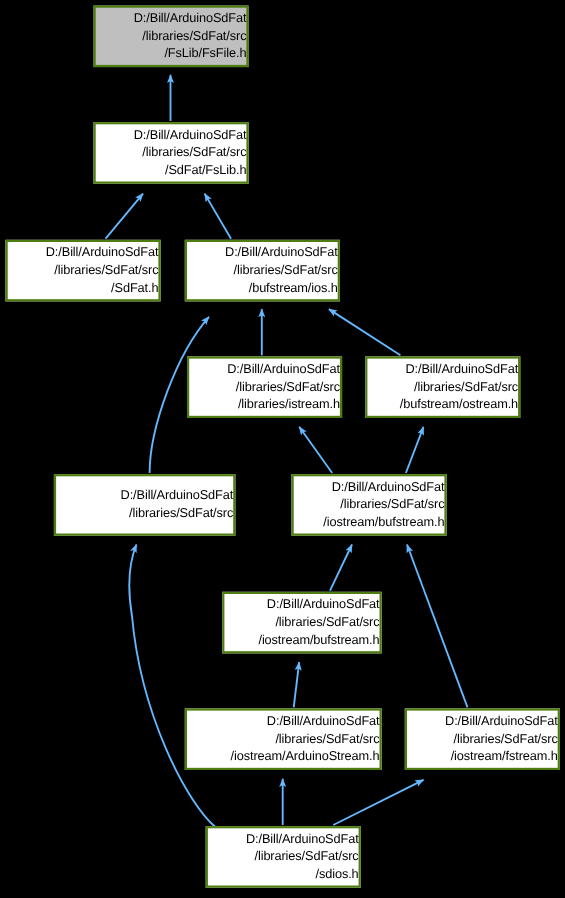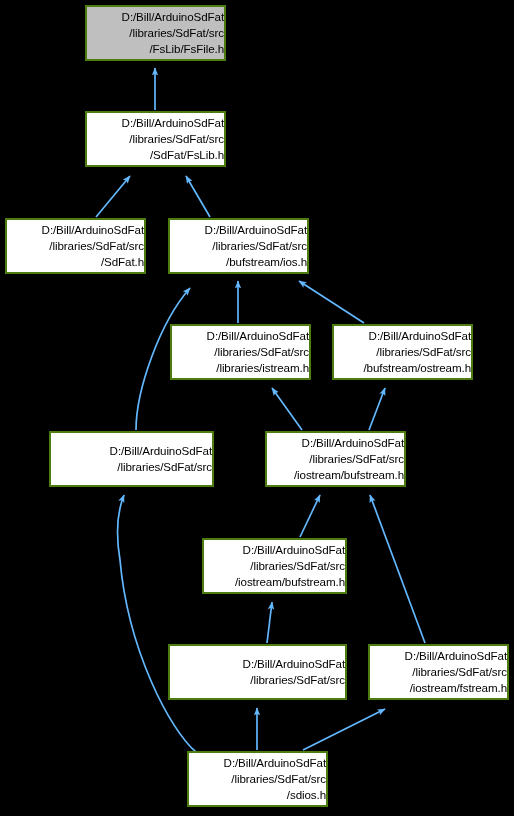--- a/index.html
+++ b/index.html
@@ -78,17 +78,17 @@
   <div id="nodes-layer">
       <div class="node root" style="left: 85px; top: 5px; width: 141px; height: 56px; background: rgb(191, 191, 191);"><span class="line">D:/Bill/ArduinoSdFat</span><span class="line">/libraries/SdFat/src</span><span class="line">/FsLib/FsFile.h</span></div>
       <div class="node" style="left: 85px; top: 111px; width: 141px; height: 56px;"><span class="line">D:/Bill/ArduinoSdFat</span><span class="line">/libraries/SdFat/src</span><span class="line">/SdFat/FsLib.h</span></div>
       <div class="node" style="left: 5px; top: 218px; width: 141px; height: 56px;"><span class="line">D:/Bill/ArduinoSdFat</span><span class="line">/libraries/SdFat/src</span><span class="line">/SdFat.h</span></div>
       <div class="node" style="left: 168px; top: 218px; width: 141px; height: 56px;"><span class="line">D:/Bill/ArduinoSdFat</span><span class="line">/libraries/SdFat/src</span><span class="line">/bufstream/ios.h</span></div>
       <div class="node" style="left: 170px; top: 324px; width: 141px; height: 56px;"><span class="line">D:/Bill/ArduinoSdFat</span><span class="line">/libraries/SdFat/src</span><span class="line">/libraries/istream.h</span></div>
       <div class="node" style="left: 332px; top: 324px; width: 141px; height: 56px;"><span class="line">D:/Bill/ArduinoSdFat</span><span class="line">/libraries/SdFat/src</span><span class="line">/bufstream/ostream.h</span></div>
       <div class="node" style="left: 49px; top: 431px; width: 165px; height: 56px;"><span class="line">D:/Bill/ArduinoSdFat</span><span class="line">/libraries/SdFat/src</span></div>
       <div class="node" style="left: 265px; top: 431px; width: 141px; height: 56px;"><span class="line">D:/Bill/ArduinoSdFat</span><span class="line">/libraries/SdFat/src</span><span class="line">/iostream/bufstream.h</span></div>
       <div class="node" style="left: 202px; top: 538px; width: 145px; height: 56px;"><span class="line">D:/Bill/ArduinoSdFat</span><span class="line">/libraries/SdFat/src</span><span class="line">/iostream/bufstream.h</span></div>
-      <div class="node" style="left: 168px; top: 644px; width: 179px; height: 56px;"><span class="line">D:/Bill/ArduinoSdFat</span><span class="line">/libraries/SdFat/src</span></div>
+      <div class="node" style="left: 168px; top: 644px; width: 179px; height: 56px;"><span class="line">D:/Bill/ArduinoSdFat</span><span class="line">/libraries/SdFat/src</span><span class="line">/iostream/ArduinoStream.h</span></div>
       <div class="node" style="left: 368px; top: 644px; width: 141px; height: 56px;"><span class="line">D:/Bill/ArduinoSdFat</span><span class="line">/libraries/SdFat/src</span><span class="line">/iostream/fstream.h</span></div>
       <div class="node" style="left: 187px; top: 751px; width: 141px; height: 56px;"><span class="line">D:/Bill/ArduinoSdFat</span><span class="line">/libraries/SdFat/src</span><span class="line">/sdios.h</span></div>
     </div>
 </div>
 
 </body></html>

